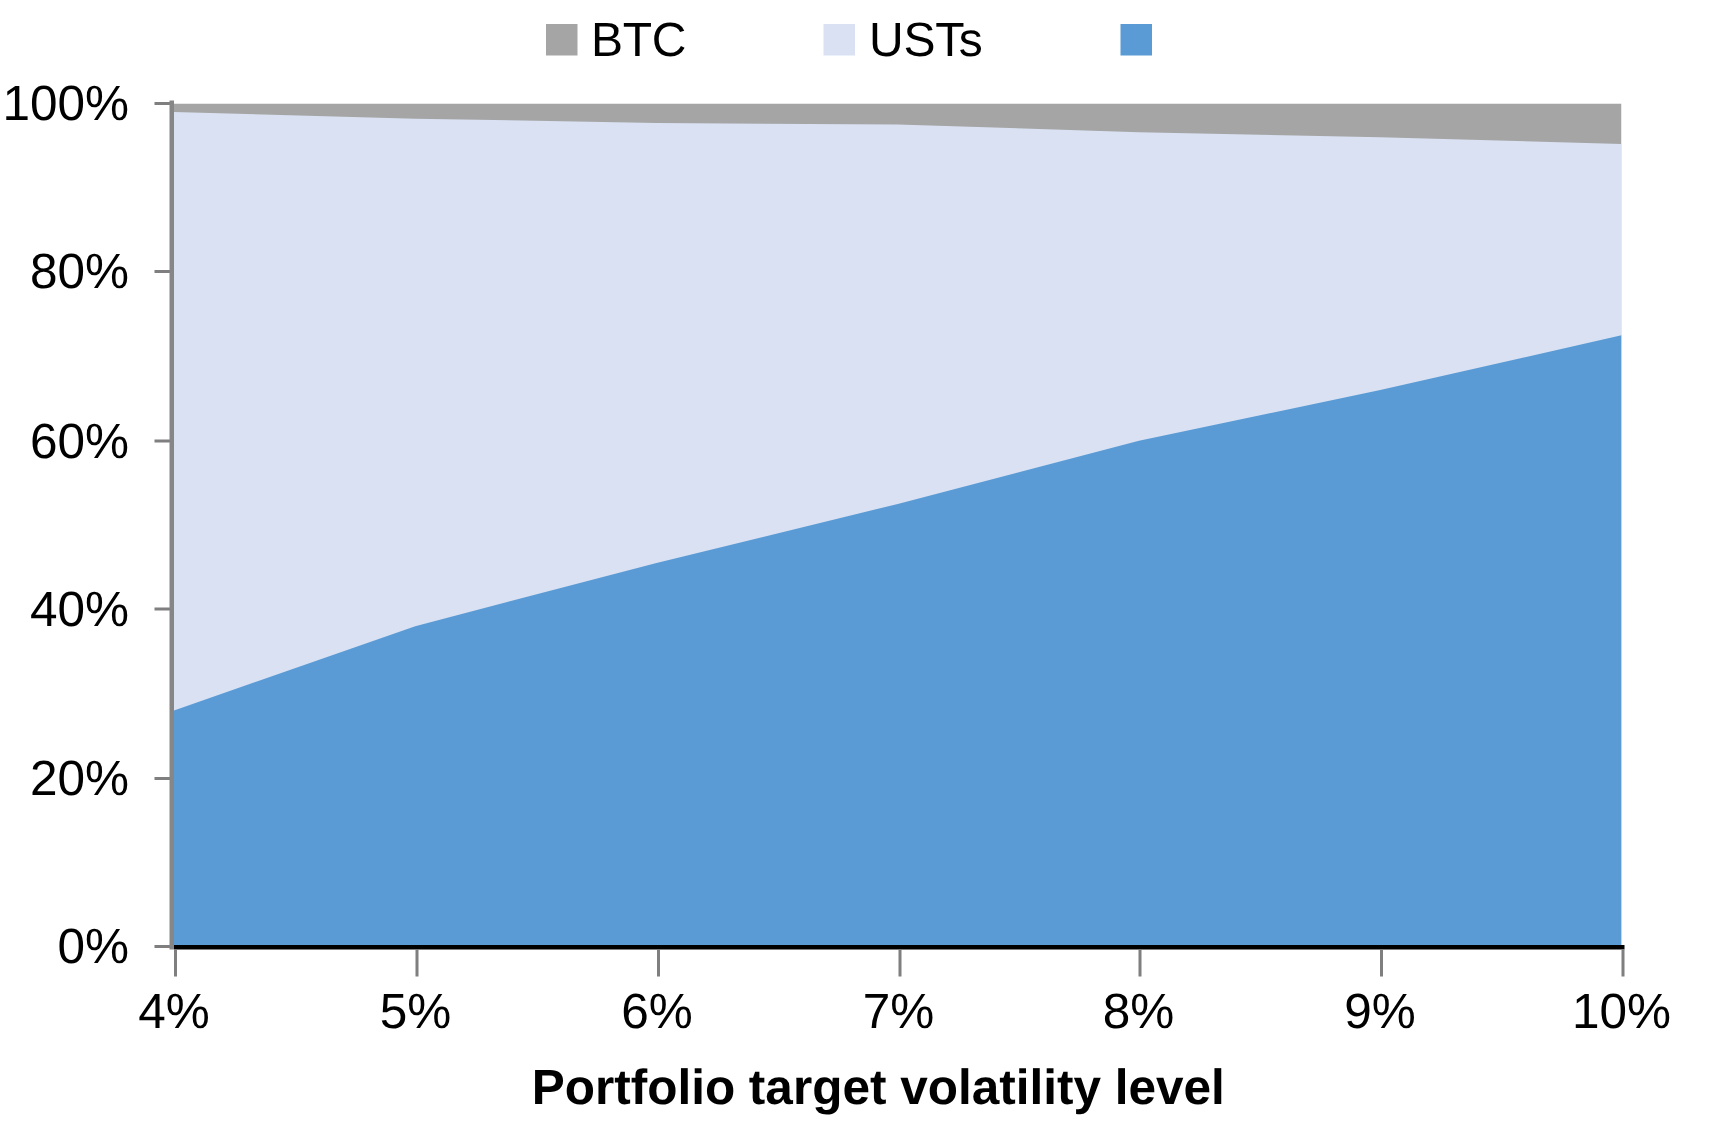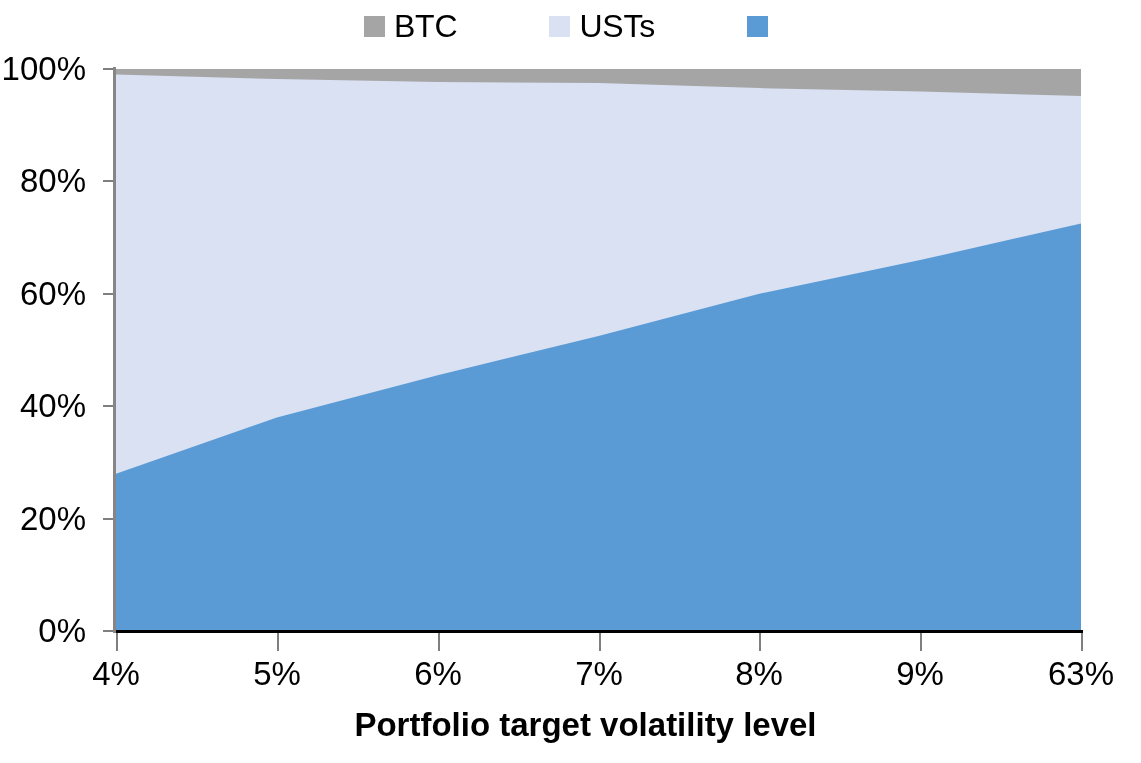--- a/index.html
+++ b/index.html
@@ -194,17 +194,17 @@
   <div class="xtick" style="left:599px;"></div>
   <div class="xlabel" style="left:599px;">7%</div>
 
   <div class="xtick" style="left:759px;"></div>
   <div class="xlabel" style="left:759px;">8%</div>
 
   <div class="xtick" style="left:920px;"></div>
   <div class="xlabel" style="left:920px;">9%</div>
 
   <div class="xtick" style="left:1081px;"></div>
-  <div class="xlabel" style="left:1081px;">63%</div>
+  <div class="xlabel" style="left:1081px;">10%</div>
 
   <div id="x-axis-title">Portfolio target volatility level</div>
 
 </div>
 
 </body></html>

